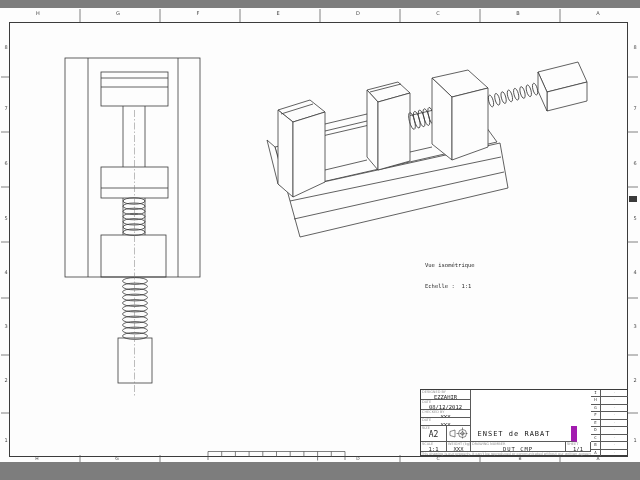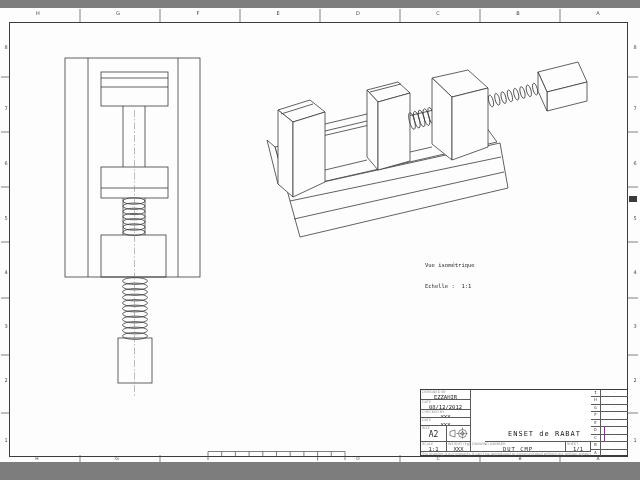--- a/index.html
+++ b/index.html
@@ -18,22 +18,22 @@
   .tb{position:absolute;left:420px;top:389px;width:208px;height:67px;border:1px solid #3c3c3c;background:#fff;box-sizing:border-box;}
   .cell{position:absolute;box-sizing:border-box;border-right:1px solid #5a5a5a;border-bottom:1px solid #5a5a5a;overflow:hidden;}
   .lbl{display:block;font-size:3.5px;line-height:3.8px;color:#8f8f8f;padding:0.5px 0 0 1px;white-space:nowrap;
        font-family:"DejaVu Sans","Liberation Sans",sans-serif;}
   .val{display:block;text-align:center;font-size:5.5px;line-height:6px;color:#1d1d1d;white-space:nowrap;}
   .big{font-size:8px;line-height:9px;}
   .titleCell{position:absolute;left:50px;top:0;width:120px;height:36px;box-sizing:border-box;
              border-right:1px solid #5a5a5a;border-bottom:1px solid #5a5a5a;
              display:flex;align-items:center;justify-content:center;
              font-size:9.5px;letter-spacing:2.5px;color:#111;white-space:nowrap;}
-  .subCell{position:absolute;left:64px;top:36px;width:120px;height:16px;box-sizing:border-box;
-           border-right:1px solid #a21caf;border-bottom:1px solid #5a5a5a;
+  .subCell{position:absolute;left:36px;top:36px;width:120px;height:16px;box-sizing:border-box;
+           border-right:6px solid #a21caf;border-bottom:1px solid #5a5a5a;
            display:flex;align-items:center;justify-content:center;
            font-size:7px;letter-spacing:1px;color:#161616;white-space:nowrap;}
   .disc{position:absolute;left:0;top:62px;width:170px;height:4.5px;font-size:3.5px;line-height:4.5px;
         color:#9a9a9a;text-align:center;white-space:nowrap;overflow:hidden;
         font-family:"DejaVu Sans","Liberation Sans",sans-serif;}
   .rev{position:absolute;left:170px;top:0;width:37px;height:66px;display:flex;flex-direction:column;}
   .revRow{flex:1;display:flex;border-bottom:1px solid #5a5a5a;box-sizing:border-box;}
   .revRow:last-child{border-bottom:none;}
   .revL{width:10px;border-right:1px solid #5a5a5a;box-sizing:border-box;font-size:4px;line-height:6.3px;text-align:center;color:#333;}
   .revV{flex:1;font-size:4px;line-height:6.3px;text-align:center;color:#9a9a9a;}

